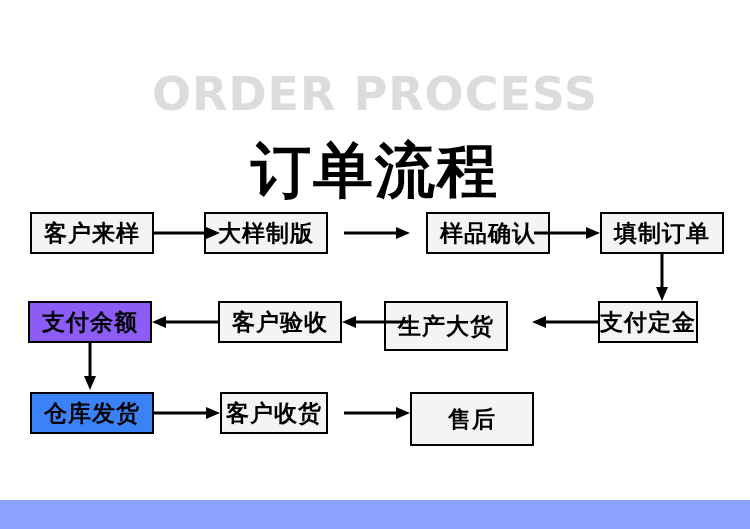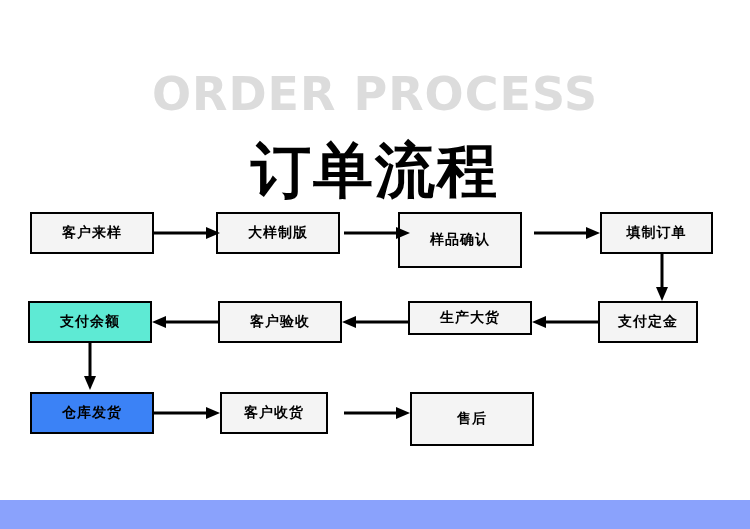--- a/index.html
+++ b/index.html
@@ -61,21 +61,21 @@
 
   
   .node {
     position: absolute;
     box-sizing: border-box;
     border: 2px solid #be185d;
     background: #f4f4f4;
     display: flex;
     align-items: center;
     justify-content: center;
-    font-size: 14px;
+    font-size: 23px;
     font-weight: bold;
     color: #000000;
     letter-spacing: 1px;
     white-space: nowrap;
     font-family: Liberation Serif, serif;
   }
 
   
   .conn {
     position: absolute;
@@ -99,23 +99,23 @@
 <body>
 
 <div id="canvas">
 
   <div class="header">
     <div class="ghost-title" style="color: rgb(220, 220, 220);">ORDER PROCESS</div>
     <div class="main-title" style="color: rgb(0, 0, 0);">订单流程</div>
   </div>
 
   <div class="node" style="left: 30px; top: 212px; width: 124px; height: 42px; background: rgb(244, 244, 244); border-color: rgb(0, 0, 0);">客户来样</div>
-  <div class="node" style="left: 216px; top: 212px; width: 124px; height: 42px; background: rgb(244, 244, 244); border-color: rgb(0, 0, 0);">大样制版</div>
-  <div class="node" style="left: 398px; top: 212px; width: 124px; height: 56px; background: rgb(244, 244, 244); border-color: rgb(0, 0, 0);">样品确认</div>
-  <div class="node" style="left: 600px; top: 212px; width: 113px; height: 42px; background: rgb(244, 244, 244); border-color: rgb(0, 0, 0);">填制订单</div>
+  <div class="node" style="left: 204px; top: 212px; width: 124px; height: 42px; background: rgb(244, 244, 244); border-color: rgb(0, 0, 0);">大样制版</div>
+  <div class="node" style="left: 426px; top: 212px; width: 124px; height: 42px; background: rgb(244, 244, 244); border-color: rgb(0, 0, 0);">样品确认</div>
+  <div class="node" style="left: 600px; top: 212px; width: 124px; height: 42px; background: rgb(244, 244, 244); border-color: rgb(0, 0, 0);">填制订单</div>
 
   <div class="conn" style="left:154px; top:225px; width:66px; height:16px;">
     <svg width="66" height="16" viewBox="0 0 66 16">
       <line x1="0" y1="8" x2="56" y2="8" stroke="#000" stroke-width="3"></line>
       <polygon points="66,8 52,2 52,14" fill="#000"></polygon>
     </svg>
   </div>
   <div class="conn" style="left:344px; top:225px; width:66px; height:16px;">
     <svg width="66" height="16" viewBox="0 0 66 16">
       <line x1="0" y1="8" x2="56" y2="8" stroke="#000" stroke-width="3"></line>
@@ -129,23 +129,23 @@
     </svg>
   </div>
 
   <div class="conn" style="left:654px; top:254px; width:16px; height:47px;">
     <svg width="16" height="47" viewBox="0 0 16 47">
       <line x1="8" y1="0" x2="8" y2="37" stroke="#000" stroke-width="3"></line>
       <polygon points="8,47 2,33 14,33" fill="#000"></polygon>
     </svg>
   </div>
 
-  <div class="node" style="left: 28px; top: 301px; width: 124px; height: 42px; background: #5eead4; border-color: rgb(0, 0, 0);">支付余额</div>
+  <div class="node" style="left: 28px; top: 301px; width: 124px; height: 42px; background: #8b5cf6; border-color: rgb(0, 0, 0);">支付余额</div>
   <div class="node" style="left: 218px; top: 301px; width: 124px; height: 42px; background: rgb(244, 244, 244); border-color: rgb(0, 0, 0); text-align: center;">客户验收</div>
-  <div class="node" style="left: 408px; top: 301px; width: 124px; height: 34px; background: rgb(244, 244, 244); border-color: rgb(0, 0, 0);">生产大货</div>
+  <div class="node" style="left: 384px; top: 301px; width: 124px; height: 50px; background: rgb(244, 244, 244); border-color: rgb(0, 0, 0);">生产大货</div>
   <div class="node" style="left: 598px; top: 301px; width: 100px; height: 42px; background: rgb(244, 244, 244); border-color: rgb(0, 0, 0);">支付定金</div>
 
   <div class="conn" style="left:532px; top:314px; width:66px; height:16px;">
     <svg width="66" height="16" viewBox="0 0 66 16">
       <line x1="66" y1="8" x2="10" y2="8" stroke="#000" stroke-width="3"></line>
       <polygon points="0,8 14,2 14,14" fill="#000"></polygon>
     </svg>
   </div>
   <div class="conn" style="left:342px; top:314px; width:66px; height:16px;">
     <svg width="66" height="16" viewBox="0 0 66 16">

